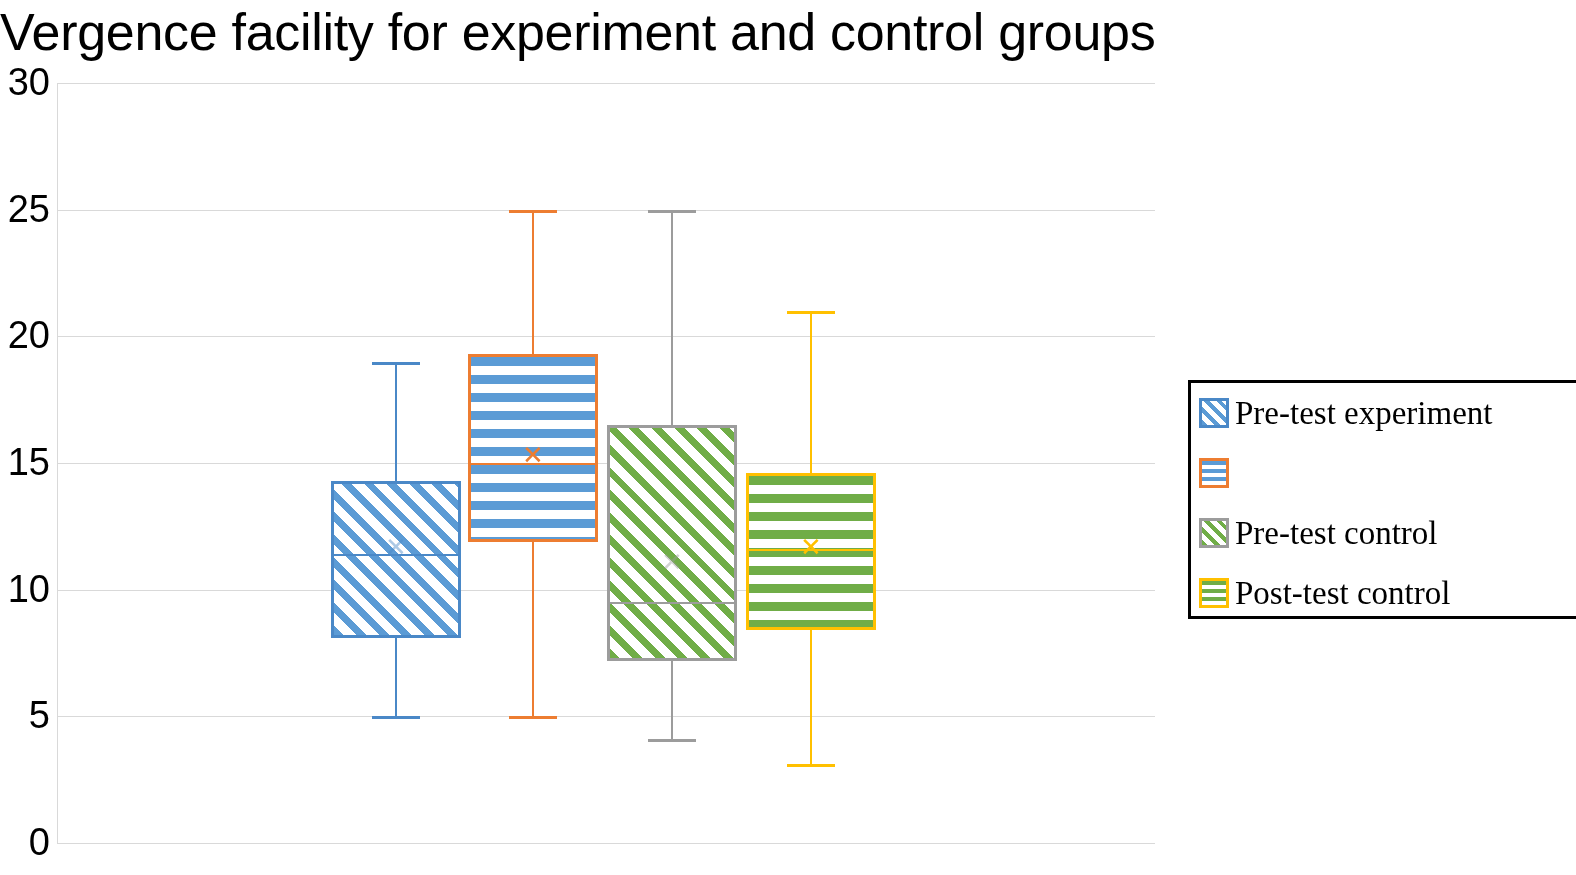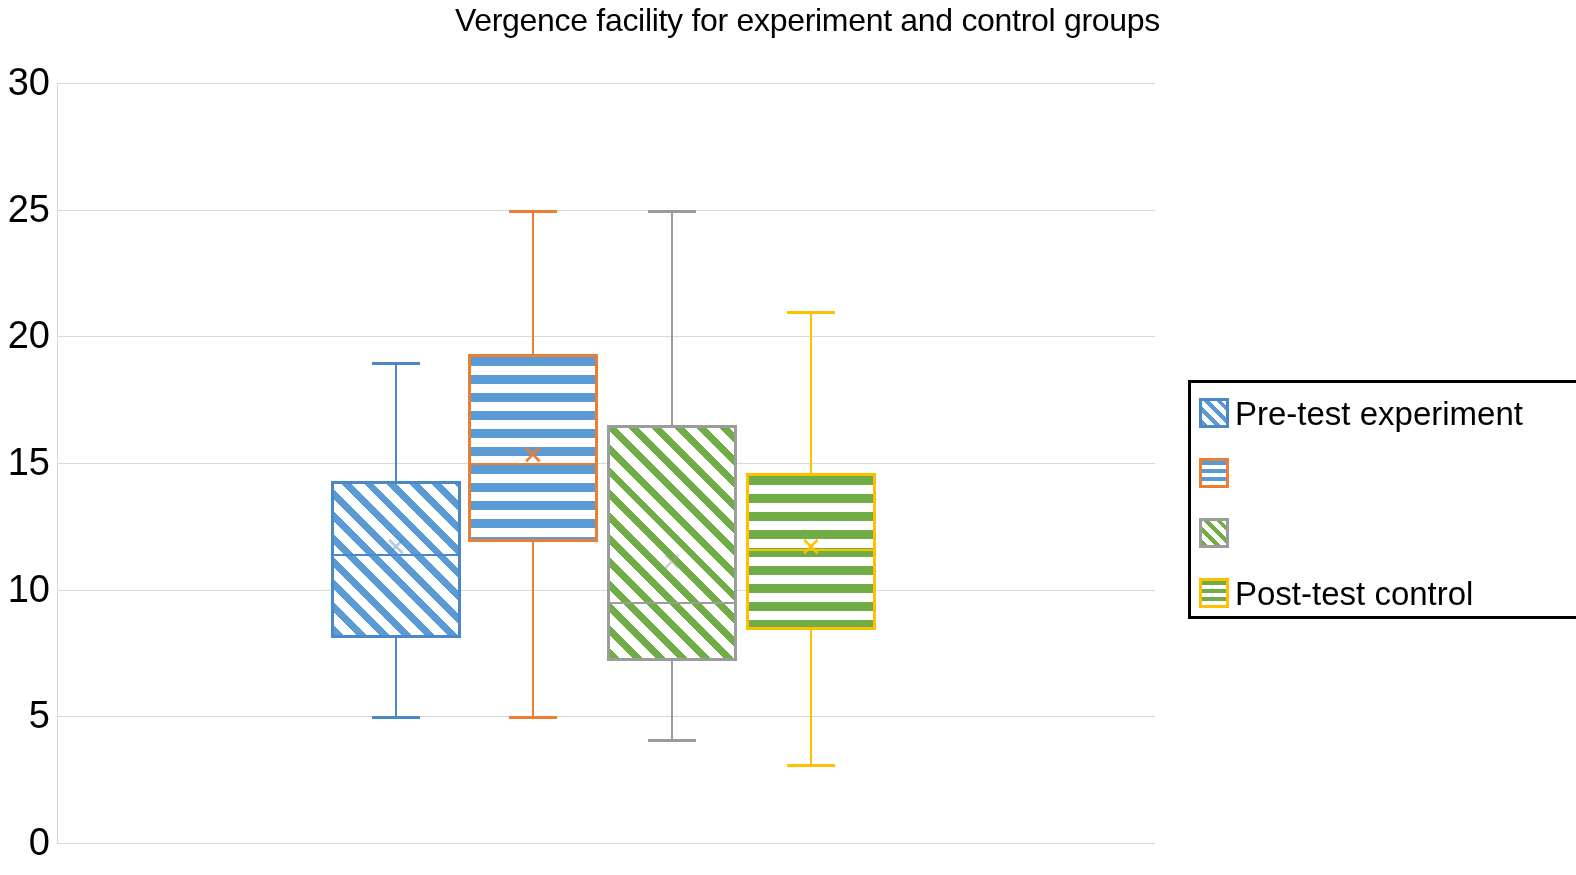--- a/index.html
+++ b/index.html
@@ -2,21 +2,21 @@
 <html><head>
 <meta charset="utf-8">
 <style>
   html,body{margin:0;padding:0;background:#ffffff;}
   body{width:1576px;height:875px;font-family:"Liberation Sans",sans-serif;overflow:hidden;}
   #root{position:relative;width:1576px;height:875px;background:#fff;}
 
   
   #chart-title{
     position:absolute;left:0;top:2px;width:1160px;
-    text-align:right;font-size:32px;color:#000;
+    text-align:left;font-size:52px;color:#000;
     font-family:"Liberation Sans",sans-serif;font-weight:400;
     letter-spacing:-0.3px;white-space:nowrap;
   }
 
   
   #plot{position:absolute;left:57px;top:83px;width:1098px;height:760px;}
   .gridline{position:absolute;left:0;width:100%;height:1px;background:#d9d9d9;}
   #axis-line{position:absolute;left:57px;top:83px;width:1px;height:760px;background:#d9d9d9;}
 
   .ytick{
@@ -43,21 +43,21 @@
     box-sizing:border-box;border:3px solid #000;background:#fff;
   }
   .legend-item{
     display:flex;align-items:center;height:60px;padding-left:8px;
   }
   .swatch{
     width:30px;height:30px;box-sizing:border-box;flex:0 0 30px;margin-right:6px;
   }
   .legend-label{
     font-size:33px;color:#000;white-space:nowrap;line-height:1;
-    font-family:Liberation Sans, sans-serif;
+    font-family:Liberation Serif, serif;
   }
 </style>
 </head>
 <body>
 
 <div id="root">
 
   <div id="chart-title">Vergence facility for experiment and control groups</div>
 
   <div id="axis-line"></div>
@@ -125,20 +125,21 @@
   <div id="legend">
       <div class="legend-item">
         <span class="swatch" style="border: 3px solid rgb(74, 136, 199); background: repeating-linear-gradient(45deg, rgb(91, 155, 213) 0px, rgb(91, 155, 213) 4px, rgb(255, 255, 255) 4px, rgb(255, 255, 255) 9px);"></span>
         <span class="legend-label">Pre-test experiment</span>
       </div>
       <div class="legend-item">
         <span class="swatch" style="border: 3px solid rgb(237, 125, 49); background: repeating-linear-gradient(rgb(91, 155, 213) 0px, rgb(91, 155, 213) 4px, rgb(255, 255, 255) 4px, rgb(255, 255, 255) 8px);"></span>
       </div>
       <div class="legend-item">
         <span class="swatch" style="border: 3px solid rgb(156, 156, 156); background: repeating-linear-gradient(45deg, rgb(112, 173, 71) 0px, rgb(112, 173, 71) 4px, rgb(255, 255, 255) 4px, rgb(255, 255, 255) 9px);"></span>
+        <span class="legend-label">Pre-test control</span>
       </div>
       <div class="legend-item">
         <span class="swatch" style="border: 3px solid rgb(255, 192, 0); background: repeating-linear-gradient(rgb(112, 173, 71) 0px, rgb(112, 173, 71) 4px, rgb(255, 255, 255) 4px, rgb(255, 255, 255) 8px);"></span>
         <span class="legend-label">Post-test control</span>
       </div>
     </div>
 
 </div>
 
 </body></html>

